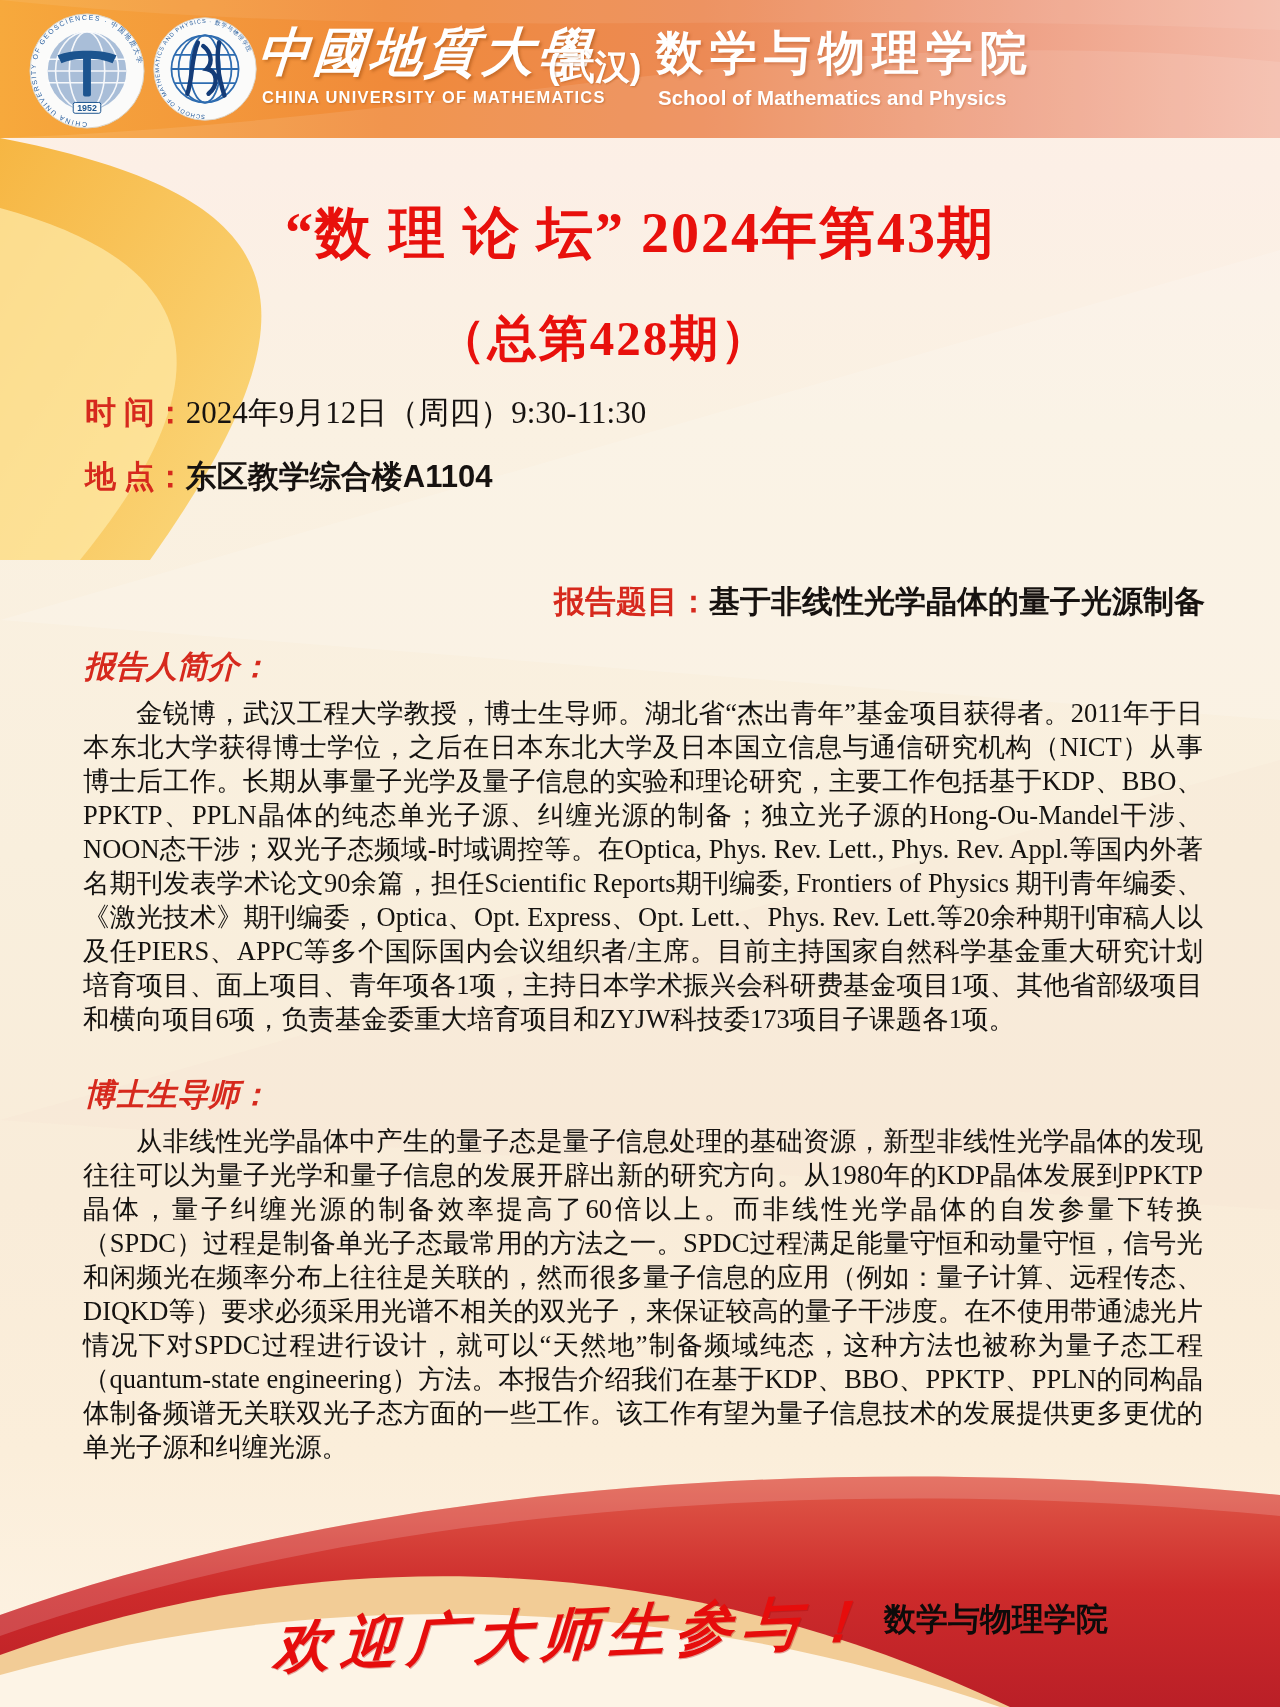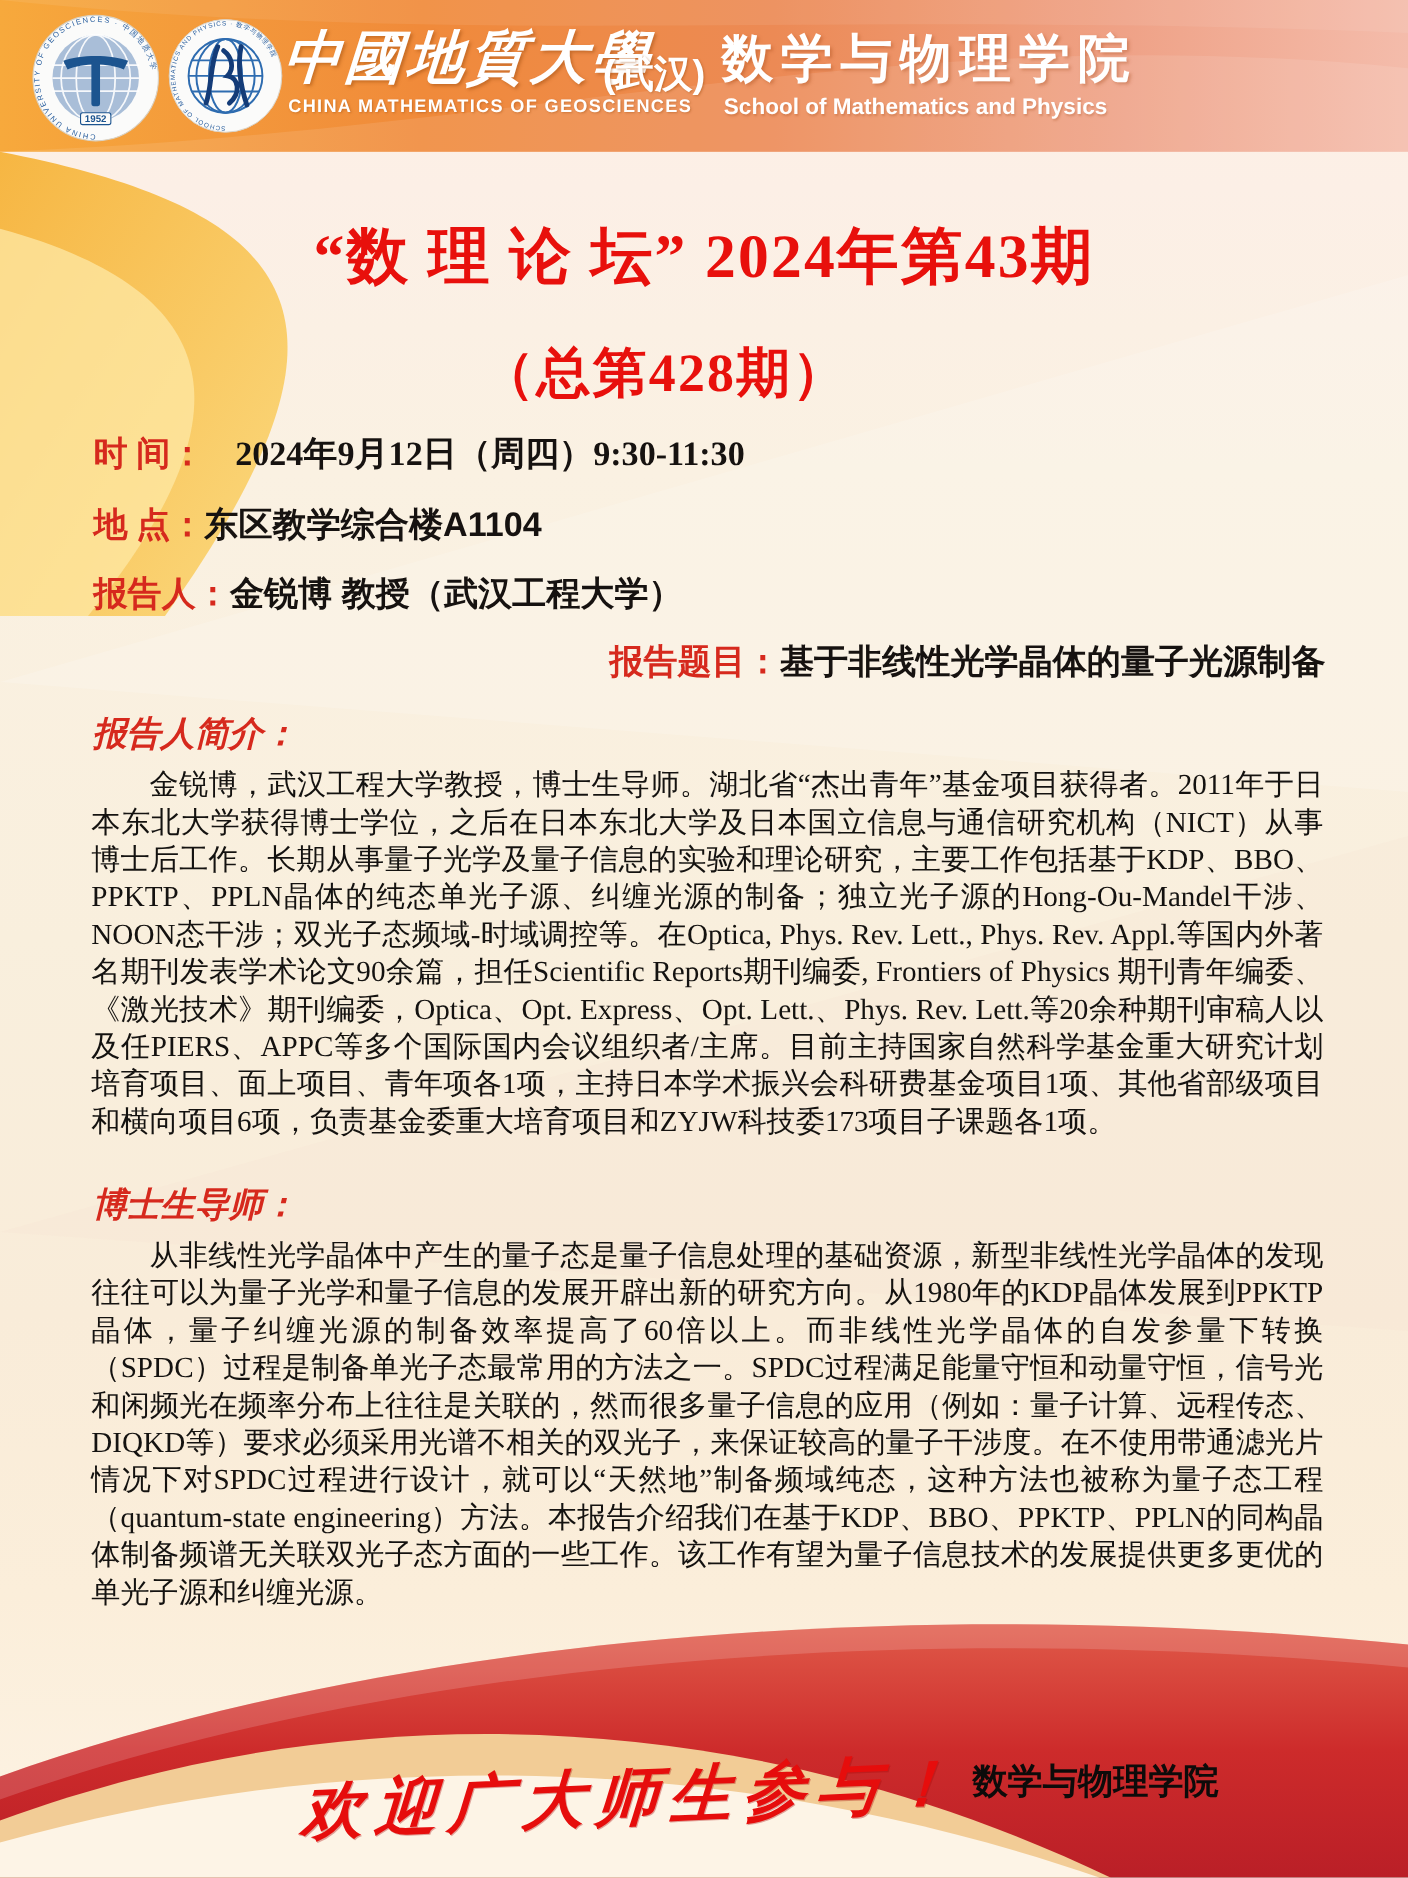--- a/index.html
+++ b/index.html
@@ -35,21 +35,21 @@
   .title1{left:0;top:196px;width:1280px;text-align:center;color:#e8100c;
     font-size:56px;font-weight:bold;letter-spacing:2px;white-space:nowrap;}
   .title2{left:0;top:306px;width:1208px;text-align:center;color:#e8100c;
     font-size:49px;font-weight:bold;letter-spacing:2px;}
 
   
   .inforow{left:85px;width:1120px;white-space:nowrap;}
   .inforow .lab{color:#d6291d;font-size:31px;font-weight:bold;}
   .inforow .val{color:#161210;font-size:31px;font-weight:600;
     font-family:"Liberation Sans","DejaVu Sans",sans-serif;}
-  .inforow .val.serifval{font-family:"Liberation Serif","DejaVu Serif",serif;font-weight:bold;margin-left:28px;}
+  .inforow .val.serifval{font-family:"Liberation Serif","DejaVu Serif",serif;font-weight:normal;}
   .r1{top:392px;} .r2{top:456px;} .r3{top:519px;} .r4{top:581px;text-align:right;}
 
   
   .sechead{left:84px;color:#d6291d;font-size:31px;font-weight:bold;font-style:italic;}
   .h-bio{top:646px;} .h-abs{top:1074px;}
   .para{
     left:83px;width:1120px;color:#141210;font-size:26.5px;line-height:34px;
     text-align:justify;text-indent:2em;
     font-family:"Liberation Serif","DejaVu Serif",serif;
   }
@@ -148,36 +148,33 @@
       <defs>
           <path id="ringB" d="M60,112 a52,52 0 1,1 0.01,0"></path>
         </defs>
       <text font-size="6.5" fill="#2a5f9e" font-family="Liberation Sans, sans-serif" letter-spacing="1">
         <textPath href="#ringB">SCHOOL OF MATHEMATICS AND PHYSICS · 数学与物理学院</textPath>
       </text>
     </svg>
 
     <div class="uname-zh">中國地質大學</div>
     <div class="campus">(武汉)</div>
-    <div class="uname-en">CHINA MATHEMATICS OF GEOSCIENCES</div>
+    <div class="uname-en">CHINA UNIVERSITY OF MATHEMATICS</div>
     <div class="school-zh">数学与物理学院</div>
     <div class="school-en">School of Mathematics and Physics</div>
   </div>
 
   <div class="layer title1">“数 理 论 坛” 2024年第43期</div>
   <div class="layer title2">（总第428期）</div>
 
   <div class="layer inforow r1">
     <span class="lab">时  间：</span><span class="val serifval">2024年9月12日（周四）9:30-11:30</span>
   </div>
   <div class="layer inforow r2">
     <span class="lab">地  点：</span><span class="val">东区教学综合楼A1104</span>
-  </div>
-  <div class="layer inforow r3">
-    <span class="lab">报告人：</span><span class="val">金锐博 教授（武汉工程大学）</span>
   </div>
   <div class="layer inforow r4">
     <span class="lab">报告题目：</span><span class="val">基于非线性光学晶体的量子光源制备</span>
   </div>
 
   <div class="layer sechead h-bio">报告人简介：</div>
   <div class="layer para p-bio">金锐博，武汉工程大学教授，博士生导师。湖北省“杰出青年”基金项目获得者。2011年于日本东北大学获得博士学位，之后在日本东北大学及日本国立信息与通信研究机构（NICT）从事博士后工作。长期从事量子光学及量子信息的实验和理论研究，主要工作包括基于KDP、BBO、PPKTP、PPLN晶体的纯态单光子源、纠缠光源的制备；独立光子源的Hong-Ou-Mandel干涉、 NOON态干涉；双光子态频域-时域调控等。在Optica, Phys. Rev. Lett., Phys. Rev. Appl.等国内外著名期刊发表学术论文90余篇，担任Scientific Reports期刊编委, Frontiers of Physics 期刊青年编委、《激光技术》期刊编委，Optica、Opt. Express、Opt. Lett.、Phys. Rev. Lett.等20余种期刊审稿人以及任PIERS、APPC等多个国际国内会议组织者/主席。目前主持国家自然科学基金重大研究计划培育项目、面上项目、青年项各1项，主持日本学术振兴会科研费基金项目1项、其他省部级项目和横向项目6项，负责基金委重大培育项目和ZYJW科技委173项目子课题各1项。</div>
 
   <div class="layer sechead h-abs">博士生导师：</div>
   <div class="layer para p-abs">从非线性光学晶体中产生的量子态是量子信息处理的基础资源，新型非线性光学晶体的发现往往可以为量子光学和量子信息的发展开辟出新的研究方向。从1980年的KDP晶体发展到PPKTP晶体，量子纠缠光源的制备效率提高了60倍以上。而非线性光学晶体的自发参量下转换（SPDC）过程是制备单光子态最常用的方法之一。SPDC过程满足能量守恒和动量守恒，信号光和闲频光在频率分布上往往是关联的，然而很多量子信息的应用（例如：量子计算、远程传态、DIQKD等）要求必须采用光谱不相关的双光子，来保证较高的量子干涉度。在不使用带通滤光片情况下对SPDC过程进行设计，就可以“天然地”制备频域纯态，这种方法也被称为量子态工程（quantum-state engineering）方法。本报告介绍我们在基于KDP、BBO、PPKTP、PPLN的同构晶体制备频谱无关联双光子态方面的一些工作。该工作有望为量子信息技术的发展提供更多更优的单光子源和纠缠光源。</div>

